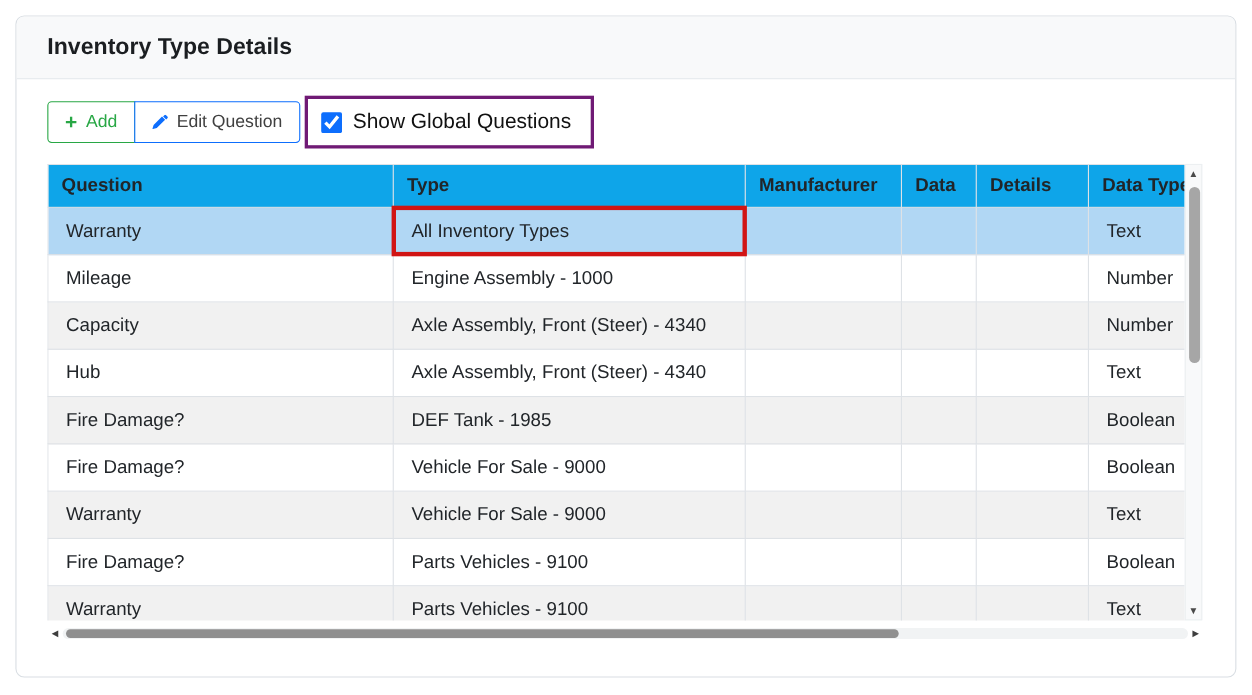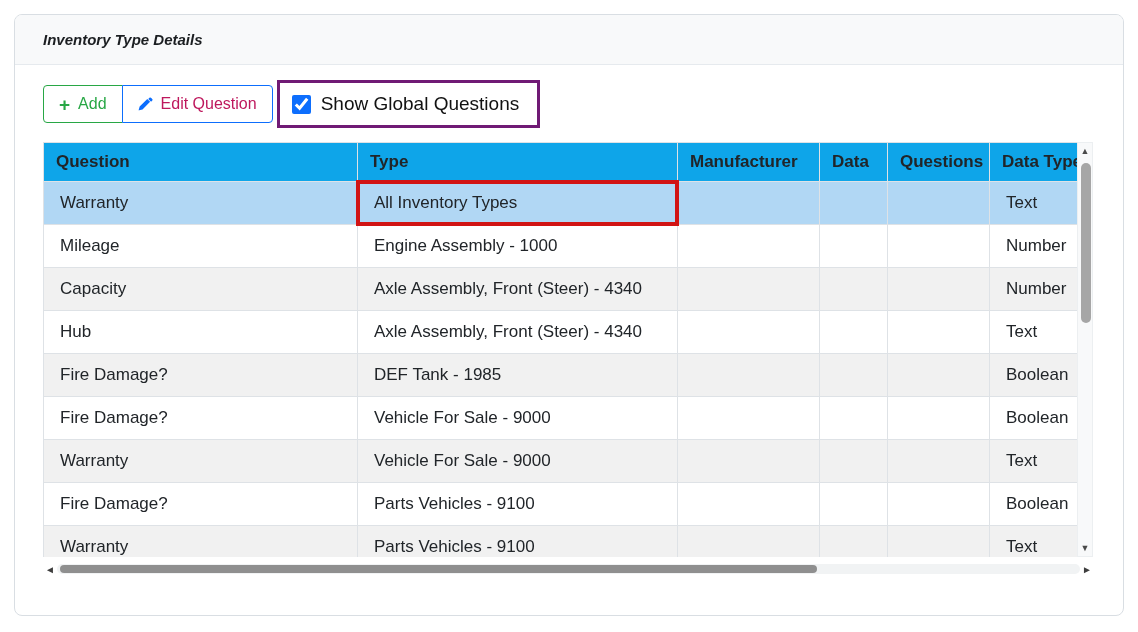--- a/index.html
+++ b/index.html
@@ -16,38 +16,38 @@
     background: #fff;
     border: 1px solid #d9dee3;
     border-radius: 8px;
     overflow: hidden;
   }
   .card-header {
     background: #f8f9fa;
     border-bottom: 1px solid #e6eaee;
     padding: 16px 28px;
   }
-  .card-title { font-size: 15px; font-weight: 600; color: #1b1e21; font-style: italic; }
+  .card-title { font-size: 21px; font-weight: 600; color: #1b1e21; }
   .card-body { padding: 15px 28px 0 28px; }
 
   
   .toolbar { display: flex; align-items: center; }
   .btn {
     display: inline-flex; align-items: center; gap: 8px;
     height: 38px; padding: 0 15px;
     background: #fff; font-size: 16px; cursor: pointer;
     font-family: inherit;
   }
   .btn-add {
     color: #28a745; border: 1px solid #28a745;
     border-radius: 4px 0 0 4px;
   }
   .btn-add .plus { font-size: 19px; font-weight: 600; line-height: 1; }
   .btn-edit {
-    color: #be185d; border: 1px solid #0d6efd;
+    color: #404040; border: 1px solid #0d6efd;
     border-radius: 0 4px 4px 0; margin-left: -1px;
   }
   .global-check {
     display: flex; align-items: center; gap: 10px;
     border: 3px solid #701a75;
     padding: 10px 18px 10px 12px;
     margin-left: 4px;
     background: #fff;
   }
   .global-check input[type="checkbox"] {
@@ -161,21 +161,21 @@
             <col style="width:68px">
               <col style="width:102px">
               <col style="width:254px">
           </colgroup>
           <thead>
             <tr>
                 <th>Question</th>
                 <th>Type</th>
                 <th>Manufacturer</th>
                 <th>Data</th>
-                <th>Questions</th>
+                <th>Details</th>
                 <th>Data Type</th>
               </tr>
           </thead>
           <tbody>
               <tr class="selected">
                 <td>Warranty</td>
                 <td class="annotated">All Inventory Types<div class="cell-annotation"></div></td>
                 <td></td>
                 <td></td>
                 <td></td>

